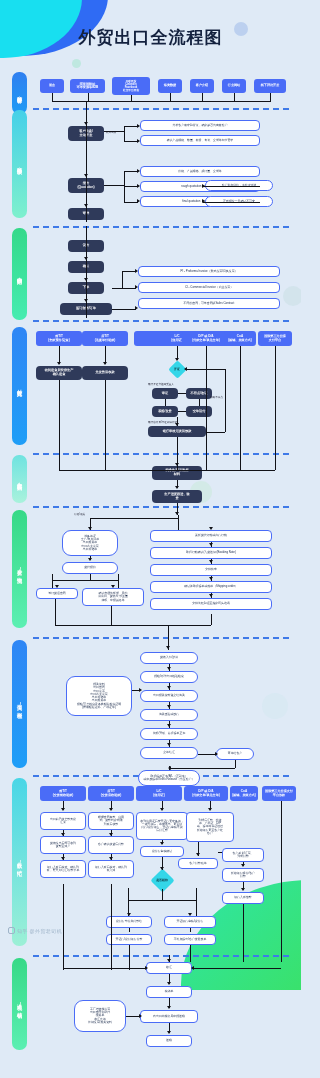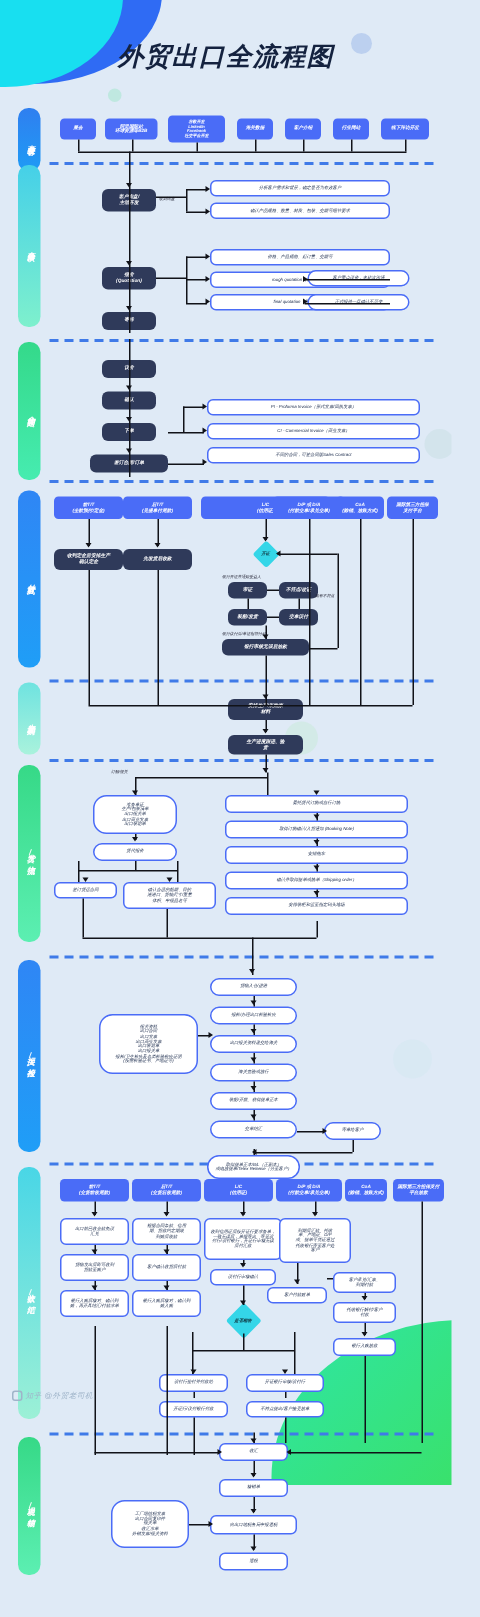--- a/index.html
+++ b/index.html
@@ -2,21 +2,21 @@
 <html><head>
 <meta charset="utf-8">
 <style>
   * { box-sizing: border-box; margin:0; padding:0; }
   body {
     width: 301px; height: 1078px;
     background: #dfeaf6;
     font-family: "Liberation Sans", sans-serif;
     position: relative; overflow: hidden;
   }
-  #canvas { position:relative; width:301px; height:944px;font-style:italic; }
+  #canvas { position:relative; width:301px; height:944px; }
 
   
   .blob { position:absolute; pointer-events:none; }
   .blob-tl-dark {
     left:-42px; top:-56px; width:150px; height:112px;
     background:#2f6bf4; border-radius:0 0 75% 55% / 0 0 70% 90%;
   }
   .blob-tl-cyan {
     left:-60px; top:-40px; width:142px; height:98px;
     background:#18dff0; border-radius:50% 60% 72% 40% / 40% 50% 80% 60%;

